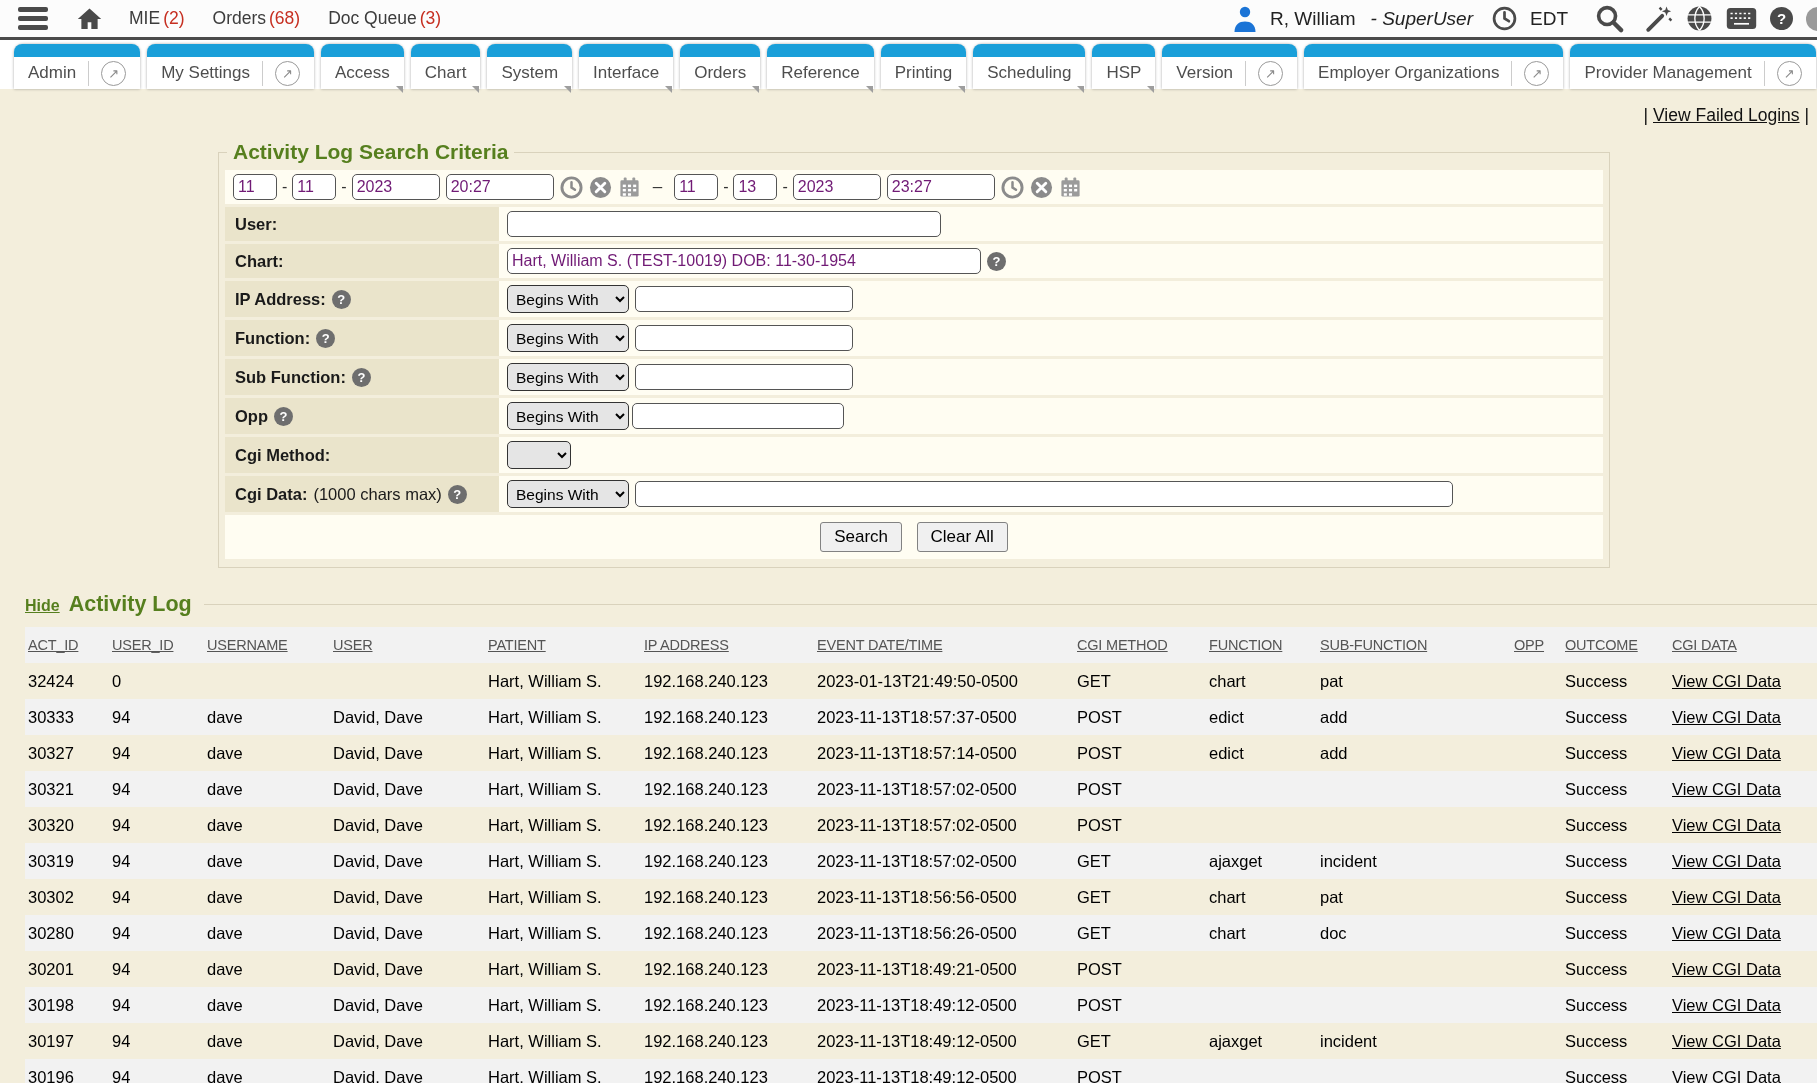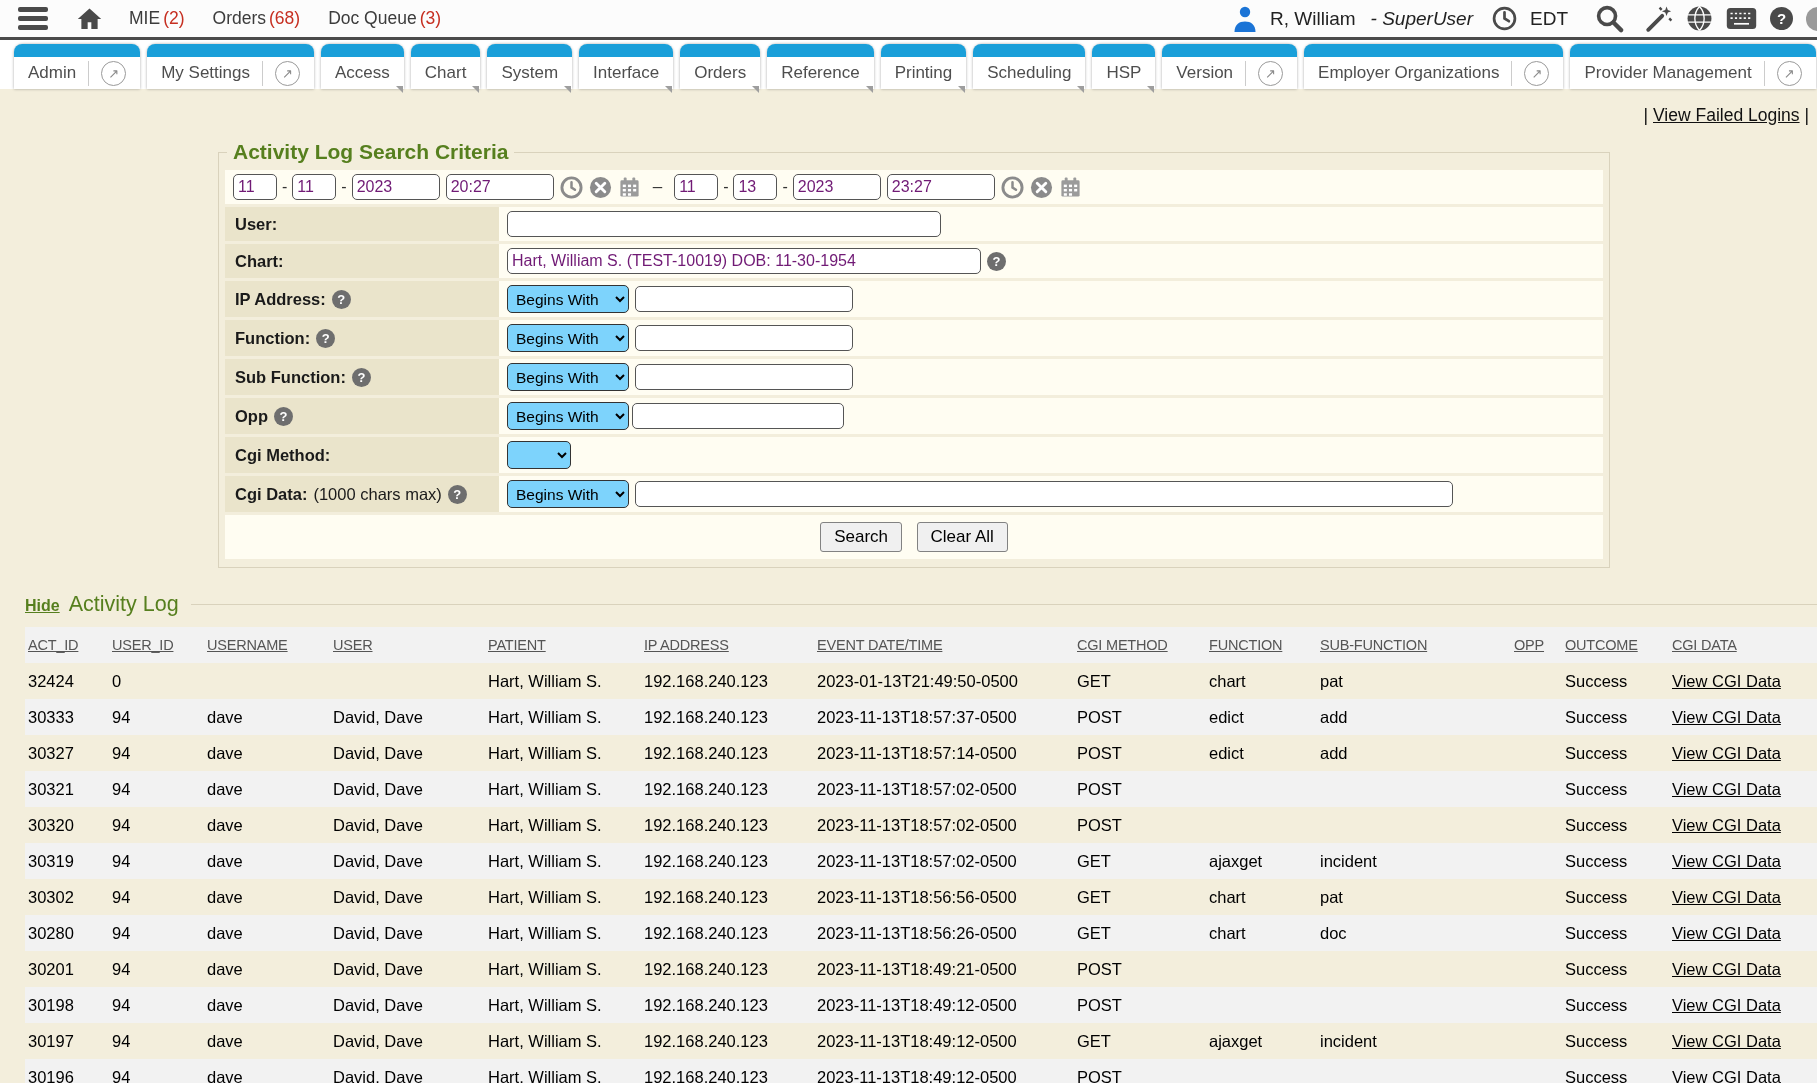--- a/index.html
+++ b/index.html
@@ -44,29 +44,29 @@
   .form-label i{font-style:italic;font-weight:normal;}
   .form-field{flex:1;background:var(--field-cell-bg);padding:4px 8px;display:flex;align-items:center;gap:6px;}
   .help-sm{width:19px;height:19px;border-radius:50%;background:#6e6e6e;color:#fff;font-weight:bold;font-size:13px;display:inline-flex;align-items:center;justify-content:center;flex:0 0 auto;cursor:pointer;}
   .help-sm::before{content:"?";}
   input[type=text]{font-family:"Liberation Sans", sans-serif;font-size:16px;height:26px;border:1px solid #555;border-radius:5px;padding:2px 4px;background:#fff;color:#701a75;}
   .di.sm{width:44px;} .di.yr{width:88px;} .di.time{width:108px;}
   .dash{color:#333;margin:0 -1px;}
   .range-dash{color:#333;margin:0 6px;font-size:17px;}
   .wide-dark{border:2px solid #222;border-radius:3px;height:28px;}
   .user-w{width:434px;} .chart-w{width:474px;}
-  select{font-family:"Liberation Sans", sans-serif;font-size:15.5px;height:28px;border:1px solid #333;border-radius:5px;background:#7dd3fc;padding:0 4px;color:#000;}
+  select{font-family:"Liberation Sans", sans-serif;font-size:15.5px;height:28px;border:1px solid #333;border-radius:5px;background:#e5e5e5;padding:0 4px;color:#000;}
   .bw{width:122px;} .cgim{width:64px;}
   .mid-input{width:218px;} .opp-input{width:212px;} .cgi-input{width:818px;}
   .form-buttons{flex:1;background:var(--field-cell-bg);text-align:center;padding:7px 0;}
   .form-buttons button{font-family:"Liberation Sans", sans-serif;font-size:17px;padding:4px 13px;background:#f0f0f0;border:1px solid #828282;border-radius:3px;margin:0 5px;color:#000;cursor:pointer;}
   
   .log-heading{display:flex;align-items:baseline;margin:24px 0 0 25px;}
   .hide-link{color:var(--heading-green);font-weight:bold;font-size:16px;text-decoration:underline;cursor:pointer;}
-  .log-title{color:var(--heading-green);font-weight:normal;font-size:21.5px;margin-left:9px;text-align:center;}
+  .log-title{color:var(--heading-green);font-weight:bold;font-size:21.5px;margin-left:9px;text-align:center;}
   .legend-line{flex:1;border-top:1px solid #d9d2bc;margin-left:12px;position:relative;top:-6px;}
   .log-table{margin:10px 0 0 25px;width:1792px;border-collapse:collapse;table-layout:fixed;white-space:nowrap;}
   .log-table th{height:36px;text-align:left;color:#555;font-size:14.5px;font-weight:normal;letter-spacing:-0.2px;text-decoration:underline;background:var(--row-alt-bg);cursor:pointer;overflow:hidden;}
   .log-table td{height:36px;font-size:16.5px;color:#000;overflow:hidden;}
   .log-table th:first-child,.log-table td:first-child{padding-left:3px;}
   .log-table tbody tr:nth-child(even){background:var(--row-alt-bg);}
   .log-table a{color:#000;text-decoration:underline;cursor:pointer;}
   .log-table col.c1{width:87px}.log-table col.c2{width:95px}.log-table col.c3{width:126px}
   .log-table col.c4{width:155px}.log-table col.c5{width:156px}.log-table col.c6{width:173px}
   .log-table col.c7{width:260px}.log-table col.c8{width:132px}.log-table col.c9{width:111px}

